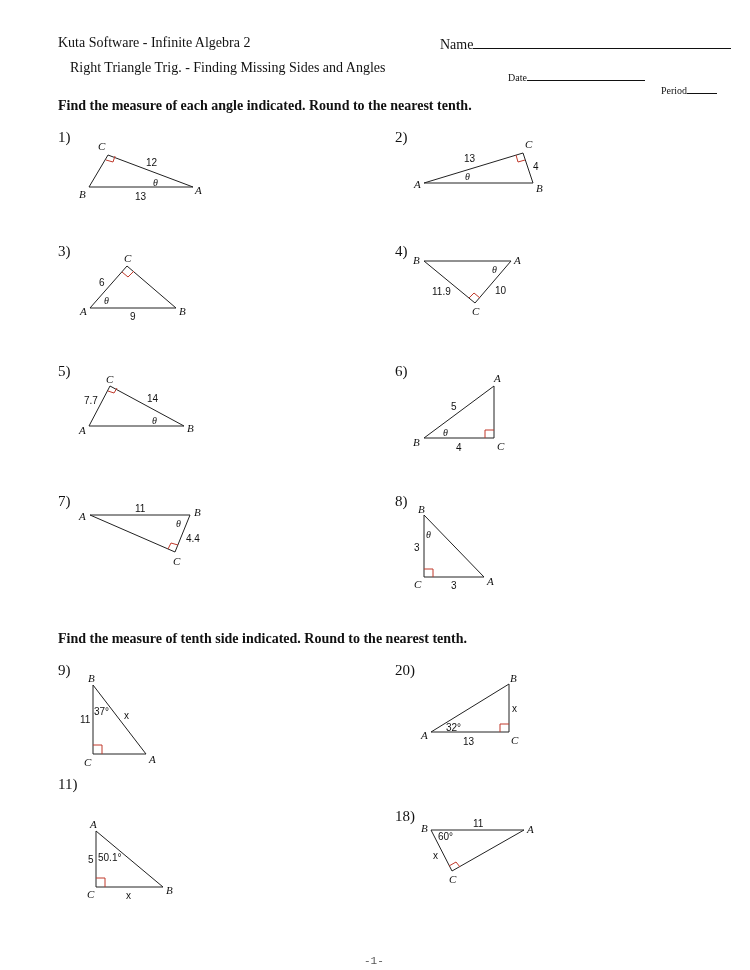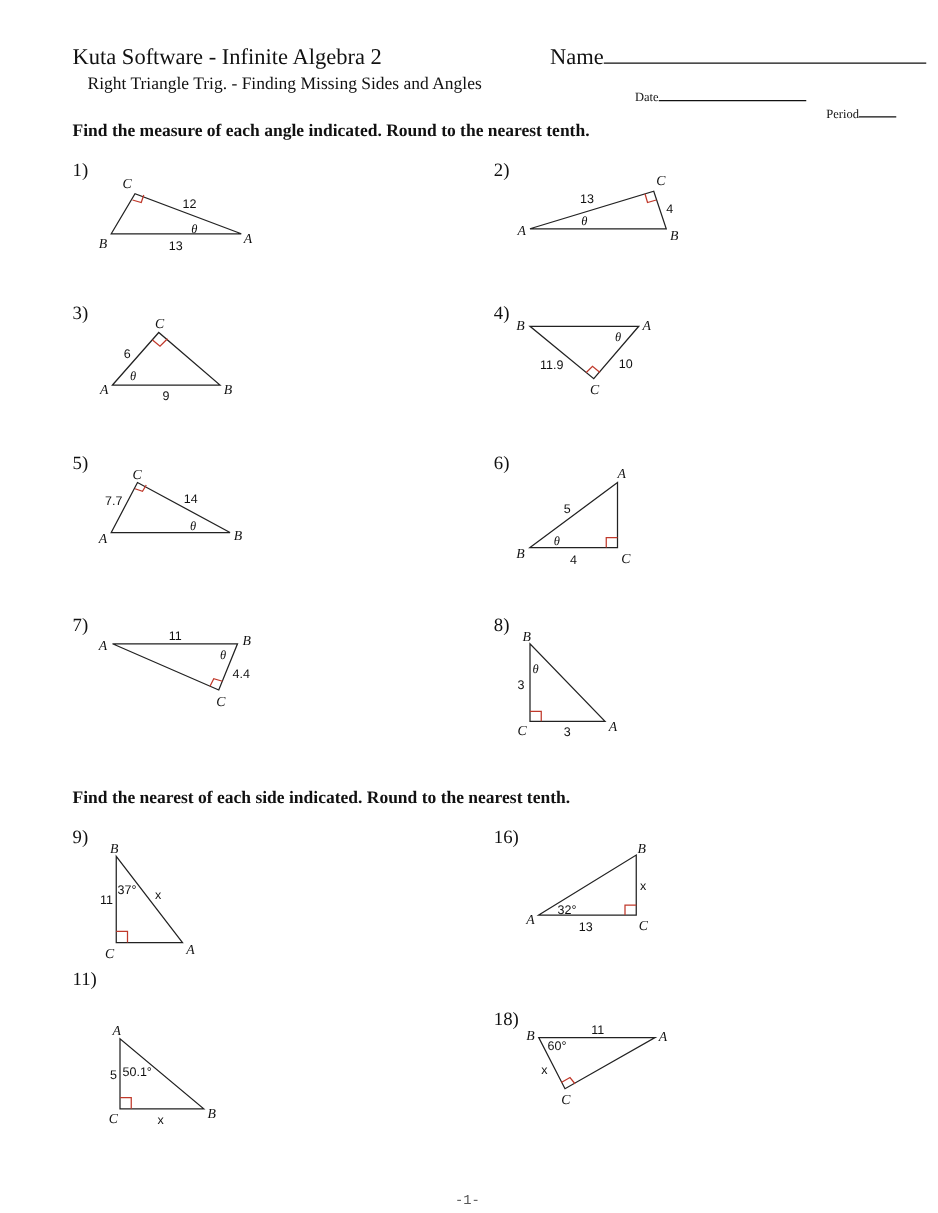--- a/index.html
+++ b/index.html
@@ -1,19 +1,19 @@
 <!DOCTYPE html>
 <html><head>
 <meta charset="utf-8">
 <style>
   html, body { margin: 0; padding: 0; background: #ffffff; }
   body { width: 750px; height: 970px; position: relative; overflow: hidden;
          font-family: "Liberation Serif", serif; color: #111; }
   .abs { position: absolute; white-space: nowrap; }
-  .hdr-small { font-size: 18px; }
+  .hdr-small { font-size: 14px; }
   .title { font-size: 14px; margin-left: 12px; }
   .hdr-date, .hdr-period { font-size: 10px; }
   .uline { display: inline-block; border-bottom: 1px solid #111; height: 13px; vertical-align: baseline; }
   .instr { font-size: 14px; font-weight: bold; }
   .num { font-size: 15px; }
   svg.fig { position: absolute; overflow: visible; }
   svg.fig line, svg.fig polyline, svg.fig polygon { stroke: #222; stroke-width: 1; fill: none; }
   svg.fig .ra { stroke: #c0392b; stroke-width: 1; fill: none; }
   svg.fig .vlbl { font-family: "Liberation Serif", serif; font-style: italic; font-size: 11px; fill: #111; }
   svg.fig .slbl { font-family: "Liberation Sans", sans-serif; font-size: 10px; fill: #111; }
@@ -127,35 +127,35 @@
   <polygon points="424,515 424,577 484,577"></polygon>
   <polyline class="ra" points="424,569 433,569 433,577"></polyline>
   <text class="vlbl" x="418" y="513">B</text>
   <text class="vlbl" x="414" y="588">C</text>
   <text class="vlbl" x="487" y="585">A</text>
   <text class="slbl" x="414" y="551">3</text>
   <text class="slbl" x="451" y="589">3</text>
   <text class="theta" x="426" y="538">θ</text>
 </svg>
 
-<div class="abs instr" style="left:58px; top:631px;">Find the nearest of each side indicated.  Round to the nearest tenth.</div>
+<div class="abs instr" style="left:58px; top:631px;">Find the measure of tenth side indicated.  Round to the nearest tenth.</div>
 
 <div class="abs num" style="left:58px; top:662px;">9)</div>
 <svg class="fig" style="left:0; top:0;" width="750" height="970">
   <polygon points="93,685 93,754 146,754"></polygon>
   <polyline class="ra" points="93,745 102,745 102,754"></polyline>
   <text class="vlbl" x="88" y="682">B</text>
   <text class="vlbl" x="84" y="766">C</text>
   <text class="vlbl" x="149" y="763">A</text>
   <text class="slbl" x="80" y="723">11</text>
   <text class="slbl" x="124" y="719">x</text>
   <text class="slbl" x="94" y="715">37°</text>
 </svg>
 
-<div class="abs num" style="left:395px; top:662px;">16)</div>
+<div class="abs num" style="left:395px; top:662px;">20)</div>
 <svg class="fig" style="left:0; top:0;" width="750" height="970">
   <polygon points="431,732 509,684 509,732"></polygon>
   <polyline class="ra" points="500,732 500,724 509,724"></polyline>
   <text class="vlbl" x="510" y="682">B</text>
   <text class="vlbl" x="421" y="739">A</text>
   <text class="vlbl" x="511" y="744">C</text>
   <text class="slbl" x="512" y="712">x</text>
   <text class="slbl" x="463" y="745">13</text>
   <text class="slbl" x="446" y="731">32°</text>
 </svg>

